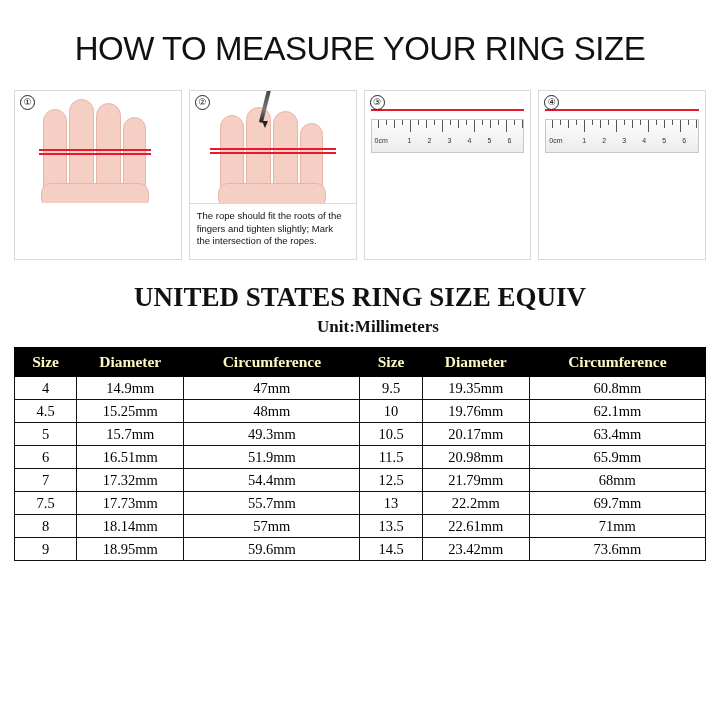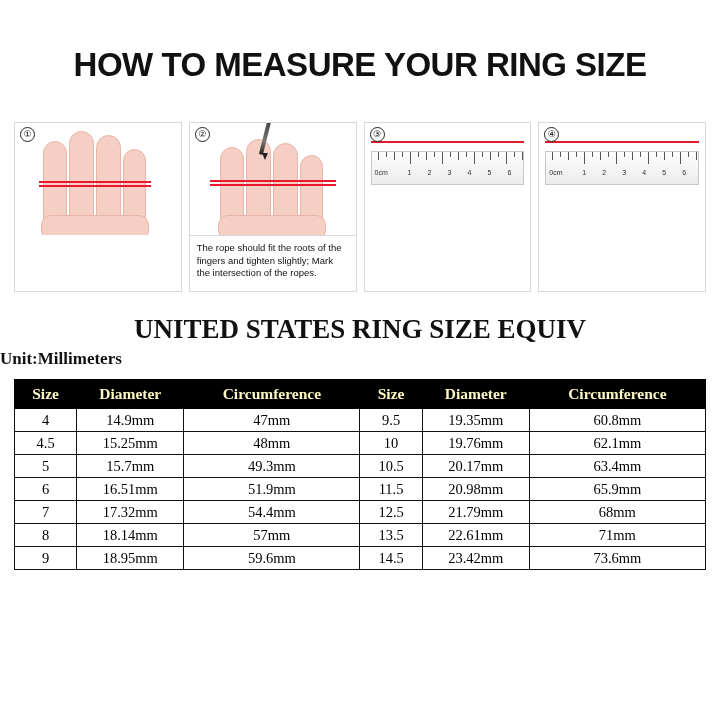--- a/index.html
+++ b/index.html
@@ -18,24 +18,24 @@
     width: 720px;
     height: 720px;
     position: relative;
     box-sizing: border-box;
   }
 
   
   .main-title {
     text-align: center;
     font-family: "Liberation Sans", sans-serif;
-    font-weight: bold;
+    font-weight: normal;
     font-size: 33px;
     letter-spacing: -0.5px;
-    margin: 16px;
+    margin: 0;
     padding-top: 30px;
     padding-bottom: 0;
     color: #111111;
     white-space: nowrap;
   }
 
   
   .steps {
     display: flex;
     gap: 7px;
@@ -166,26 +166,27 @@
 
   
   .chart-title {
     text-align: center;
     font-family: "Liberation Serif", serif;
     font-size: 27px;
     margin: 22px 0 0 0;
     color: #111;
   }
   .chart-unit {
-    text-align: left;
+    text-align: center;
     font-family: "Liberation Serif", serif;
     font-weight: bold;
     font-size: 17px;
     margin: 4px 8px 10px 0;
     color: #111;
+    padding-left: 44px;
   }
 
   
   table.size-table {
     border-collapse: collapse;
     width: 692px;
     margin: 0 auto;
     font-family: "Liberation Serif", serif;
     table-layout: fixed;
   }
@@ -381,20 +382,28 @@
         </tr>
         <tr>
           <td>7</td>
           <td>17.32mm</td>
           <td>54.4mm</td>
           <td>12.5</td>
           <td>21.79mm</td>
           <td>68mm</td>
         </tr>
         <tr>
+          <td>7.5</td>
+          <td>17.73mm</td>
+          <td>55.7mm</td>
+          <td>13</td>
+          <td>22.2mm</td>
+          <td>69.7mm</td>
+        </tr>
+        <tr>
           <td>8</td>
           <td>18.14mm</td>
           <td>57mm</td>
           <td>13.5</td>
           <td>22.61mm</td>
           <td>71mm</td>
         </tr>
         <tr>
           <td>9</td>
           <td>18.95mm</td>

